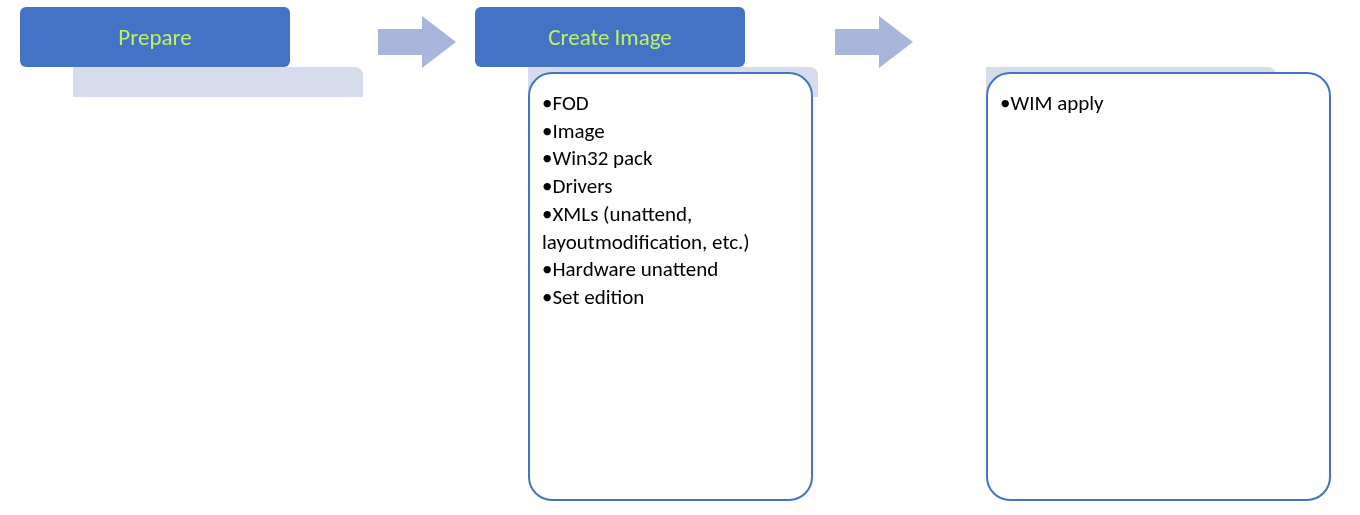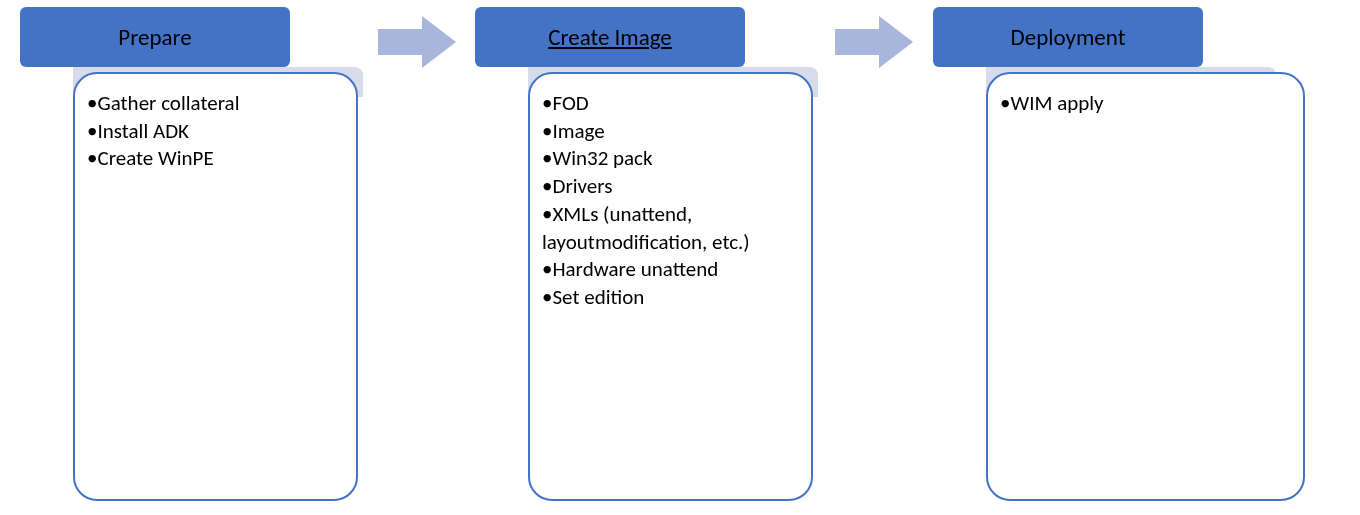--- a/index.html
+++ b/index.html
@@ -15,21 +15,21 @@
   .canvas {
     position: relative;
     width: 1360px;
     height: 515px;
   }
 
   
   .stage-header {
     position: absolute;
     background: #4472c4;
-    color: #000000;
+    color: #bef264;
     font-size: 23px;
     text-align: center;
     border-radius: 6px;
     display: flex;
     align-items: center;
     justify-content: center;
     box-sizing: border-box;
   }
 
   
@@ -64,53 +64,45 @@
 </style>
 </head>
 <body>
 
 <div class="canvas">
 
   <div class="stage-header" style="left:20px; top:7px; width:270px; height:60px;">
     <span>Prepare</span>
   </div>
   <div class="stage-notch" style="left:73px; top:67px; width:290px; height:30px;"></div>
-  <div class="stage-body" style="left:73px; top:72px; width:285px; height:429px;">
-    <div class="item">•Gather collateral</div>
-    <div class="item">•Install ADK</div>
-    <div class="item">•Create WinPE</div>
-  </div>
 
   <div class="arrow" style="left:378px; top:16px; width:78px; height:52px;">
     <svg viewBox="0 0 78 52" width="78" height="52">
       <polygon class="shape" points="0,13 44,13 44,0 78,26 44,52 44,39 0,39"></polygon>
     </svg>
   </div>
 
-  <div class="stage-header" style="left:475px; top:7px; width:270px; height:60px;text-decoration:underline;">
+  <div class="stage-header" style="left:475px; top:7px; width:270px; height:60px;">
     <span>Create Image</span>
   </div>
   <div class="stage-notch" style="left:528px; top:67px; width:290px; height:30px;"></div>
   <div class="stage-body" style="left:528px; top:72px; width:285px; height:429px;">
     <div class="item">•FOD</div>
     <div class="item">•Image</div>
     <div class="item">•Win32 pack</div>
     <div class="item">•Drivers</div>
     <div class="item">•XMLs (unattend, layoutmodification, etc.)</div>
     <div class="item">•Hardware unattend</div>
     <div class="item">•Set edition</div>
   </div>
 
   <div class="arrow" style="left:835px; top:16px; width:78px; height:52px;">
     <svg viewBox="0 0 78 52" width="78" height="52">
       <polygon class="shape" points="0,13 44,13 44,0 78,26 44,52 44,39 0,39"></polygon>
     </svg>
   </div>
 
-  <div class="stage-header" style="left:933px; top:7px; width:270px; height:60px;">
-    <span>Deployment</span>
-  </div>
   <div class="stage-notch" style="left:986px; top:67px; width:290px; height:30px;"></div>
-  <div class="stage-body" style="left:986px; top:72px; width:319px; height:429px;">
+  <div class="stage-body" style="left:986px; top:72px; width:345px; height:429px;">
     <div class="item">•WIM apply</div>
   </div>
 
 </div>
 
 </body></html>

